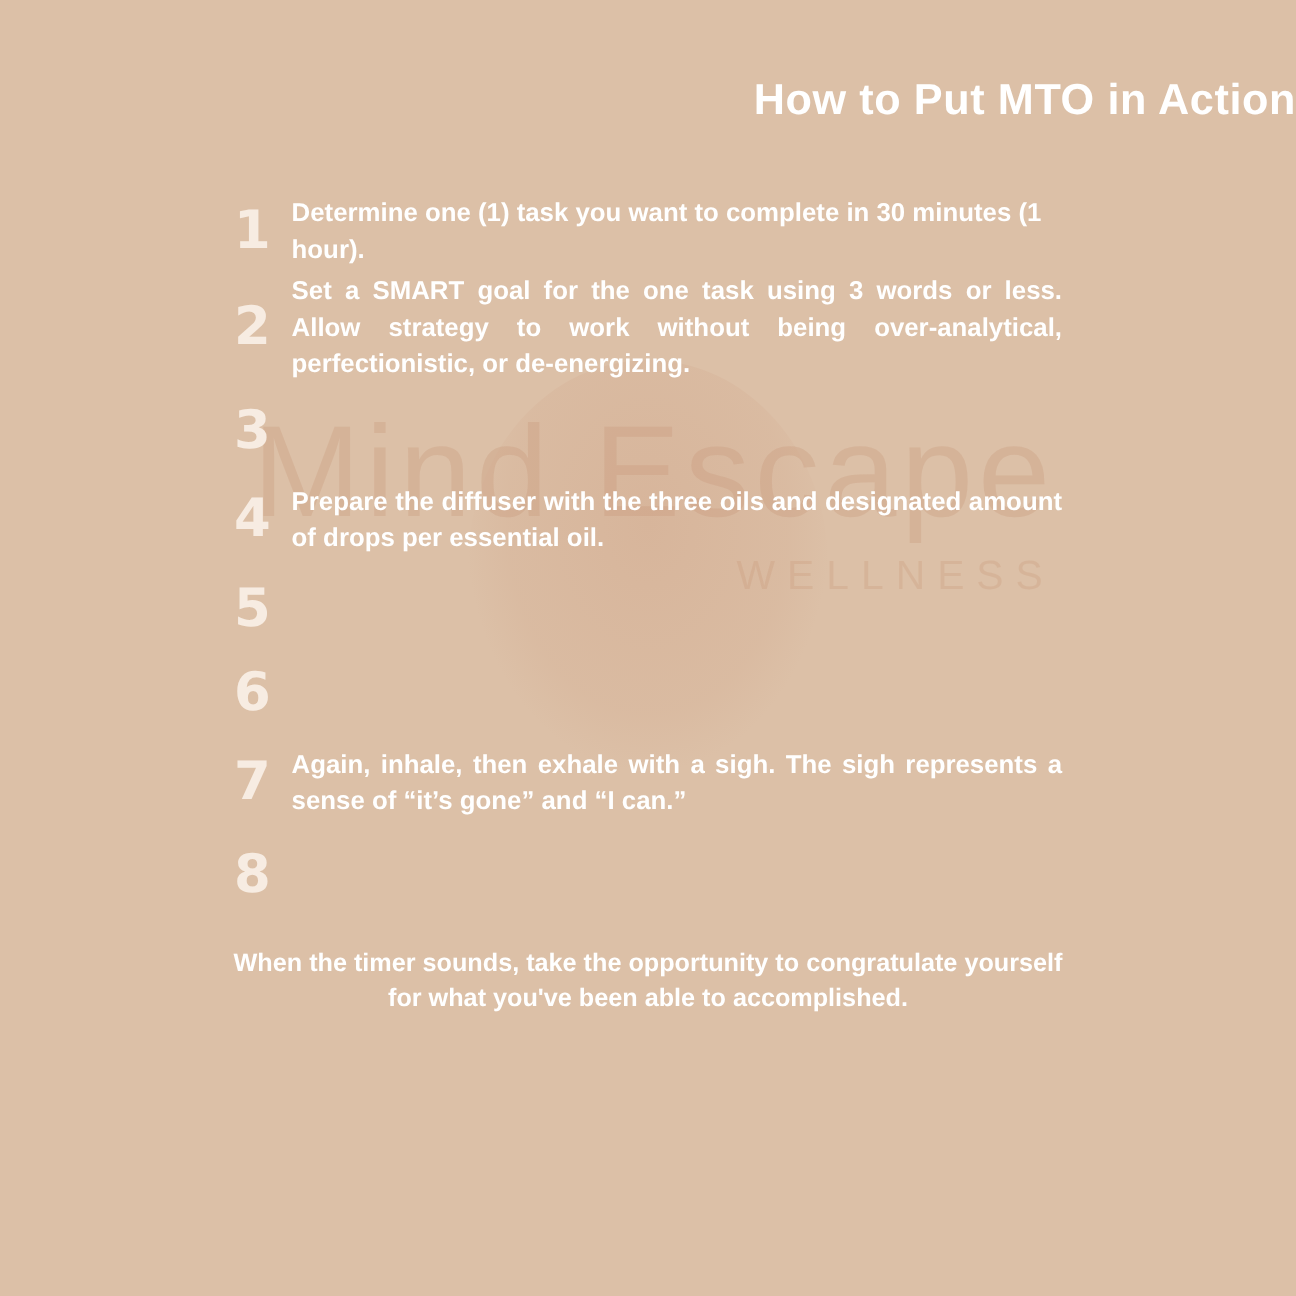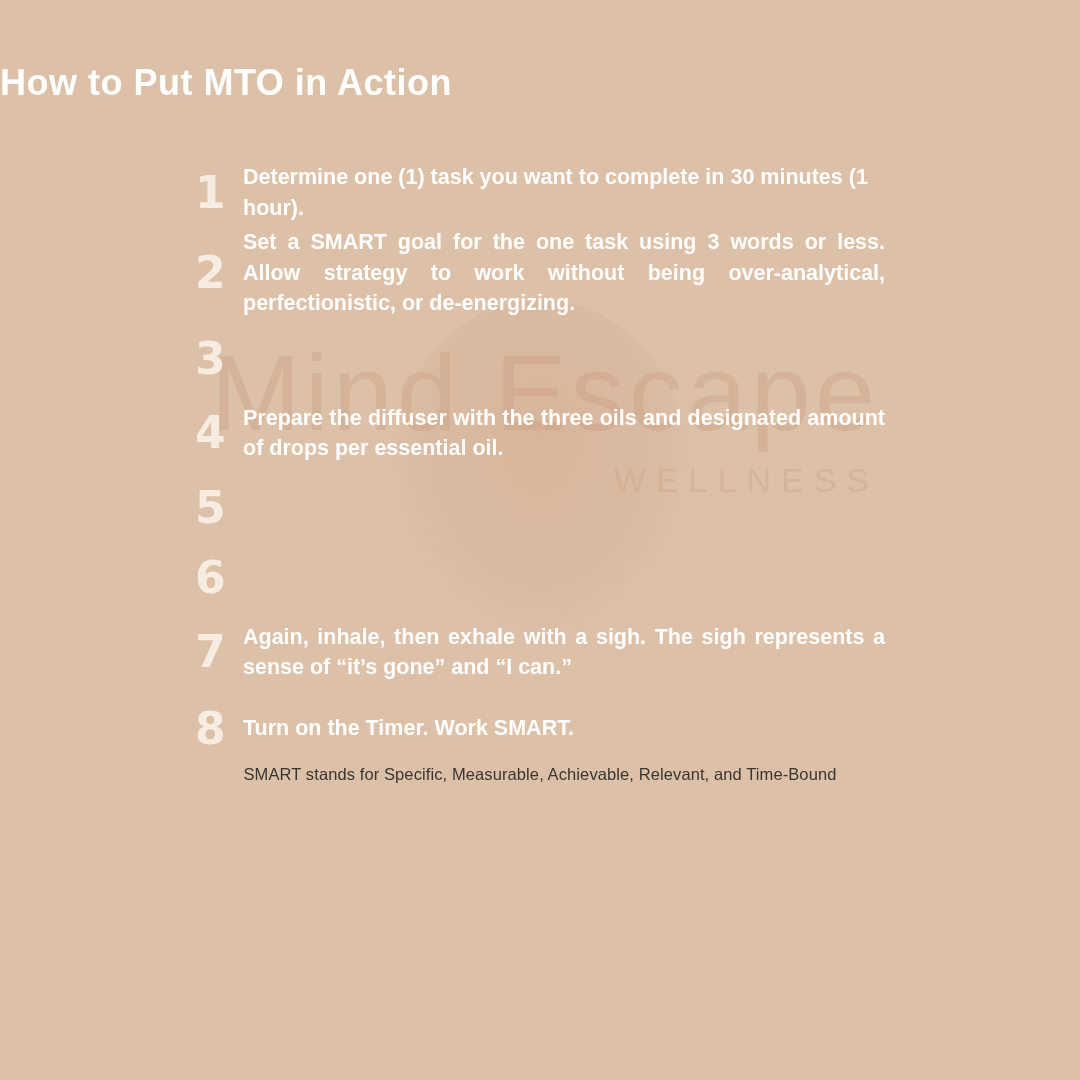--- a/index.html
+++ b/index.html
@@ -52,21 +52,21 @@
 
   #page {
     position: relative;
     z-index: 1;
     width: 1080px;
     height: 1080px;
     box-sizing: border-box;
   }
 
   #title {
-    text-align: left;
+    text-align: right;
     color: #ffffff;
     font-size: 36px;
     font-weight: bold;
     letter-spacing: 0.5px;
     padding-top: 62px;
   }
 
   #steps {
     margin-top: 58px;
     padding: 0 195px 0 195px;
@@ -172,20 +172,19 @@
       <div class="step-num">6</div>
     </div>
 
     <div class="step s7">
       <div class="step-num">7</div>
       <div class="step-text">Again, inhale, then exhale with a sigh. The sigh represents a sense of “it’s gone” and “I can.”</div>
     </div>
 
     <div class="step s8">
       <div class="step-num">8</div>
-      <div class="step-text nojustify">Turn on the Timer. Work SMART.</div>
     </div>
 
   </div>
 
-  <div id="footnote">SMART stands for Specific, Measurable, Achievable, Relevant, and Time-Bound</div>
+  <div id="closing">When the timer sounds, take the opportunity to congratulate yourself for what you've been able to accomplished.</div>
 
 </div>
 
 </body></html>

